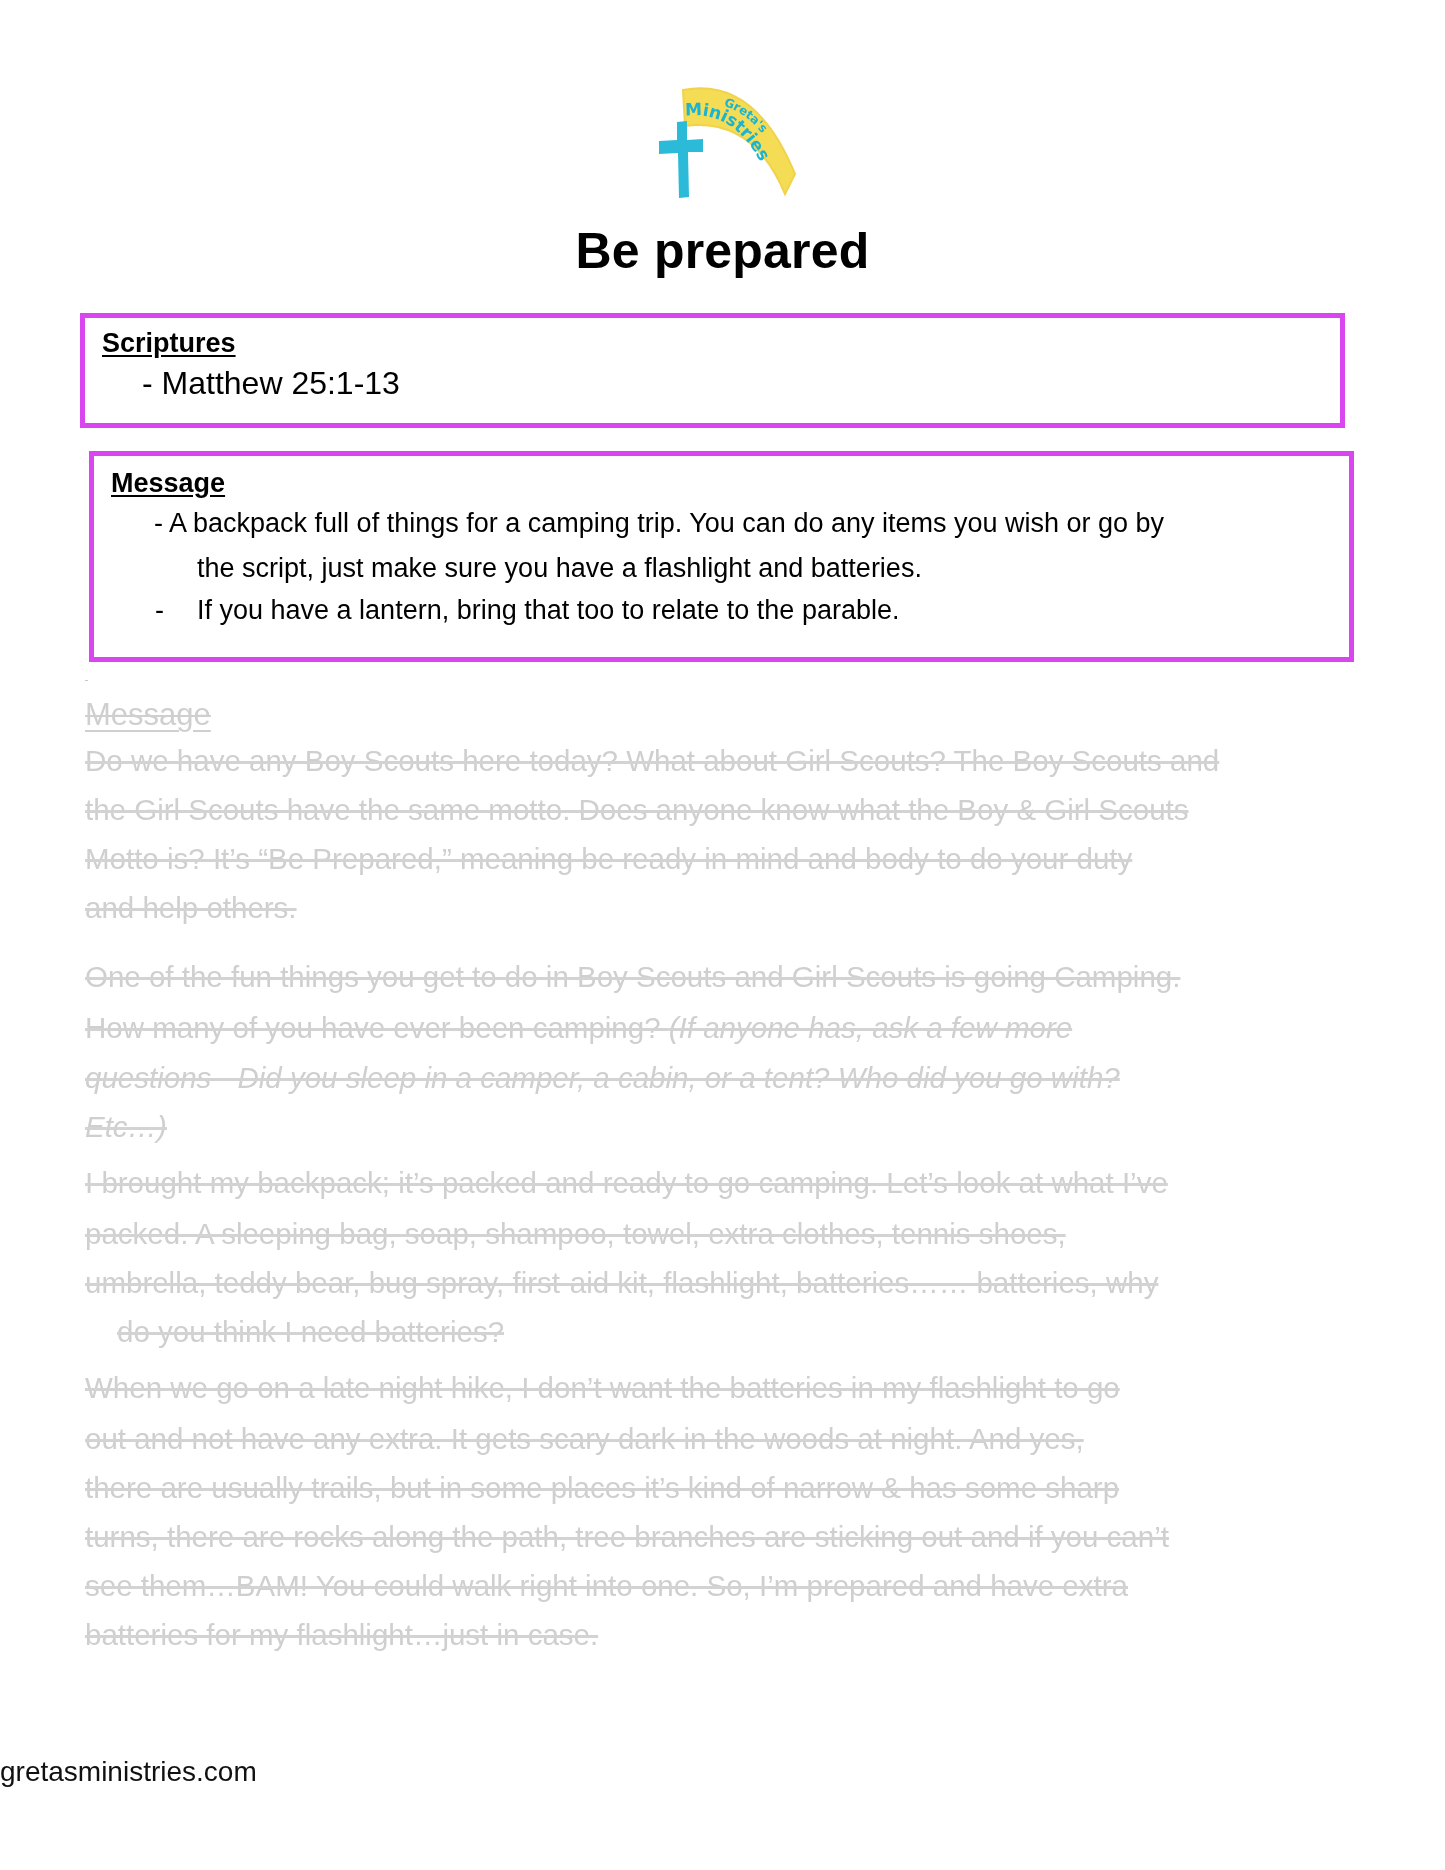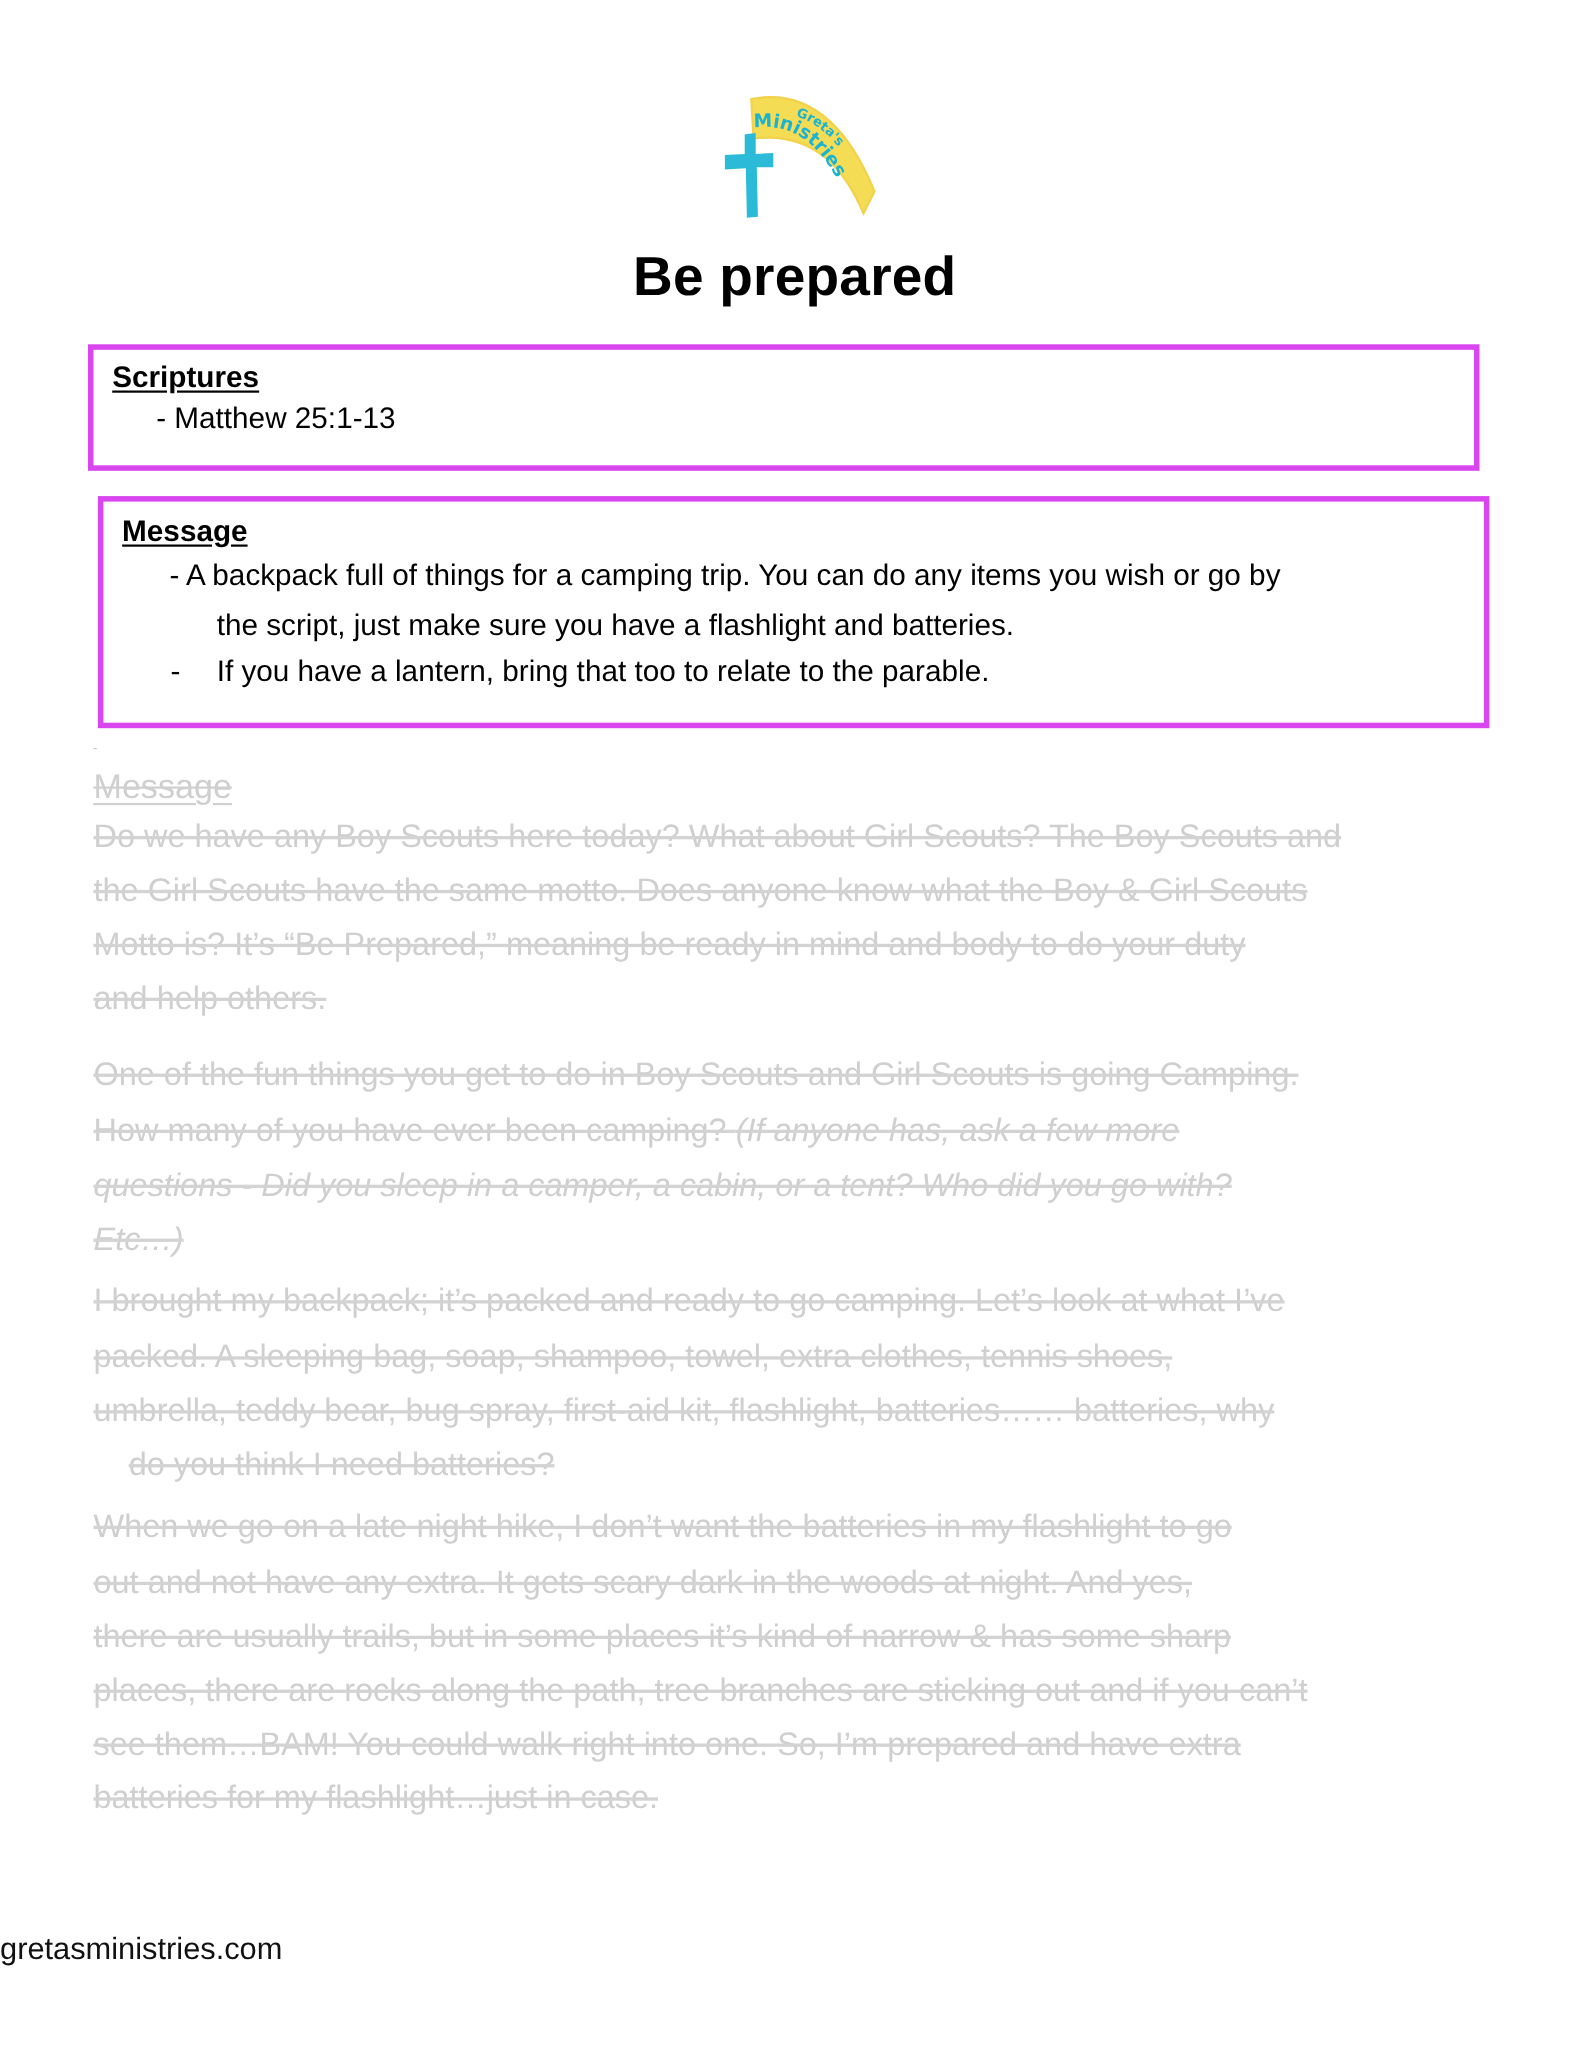--- a/index.html
+++ b/index.html
@@ -8,21 +8,21 @@
   .logo { position: absolute; left: 655px; top: 82px; width: 145px; height: 122px; }
   .title { position: absolute; left: 0; width: 1445px; top: 222px; text-align: center;
            font-size: 50px; font-weight: bold; letter-spacing: 0.2px; }
   .box { position: absolute; border: 5px solid #d946ef; box-sizing: border-box; background: #fff; }
   .box.scriptures { left: 80px; top: 313px; width: 1265px; height: 115px; }
   .box.supplies { left: 89px; top: 451px; width: 1265px; height: 211px; }
   .box-heading { position: absolute; font-size: 27px; font-weight: bold; text-decoration: underline;
                  text-underline-offset: 3px; }
   .scriptures .box-heading { left: 17px; top: 10px; }
   .supplies .box-heading { left: 17px; top: 12px; }
-  .scr-item { position: absolute; left: 57px; top: 47px; font-size: 27px; }
+  .scr-item { position: absolute; left: 57px; top: 47px; font-size: 32px; }
   .sup-line { position: absolute; font-size: 27px; white-space: nowrap; }
   .tiny-dash { position: absolute; left: 85px; top: 680px; width: 3px; height: 1px; background: #c8c8c8; }
   .message { position: absolute; left: 85px; top: 0; width: 1320px; color: #cfcfcf; font-size: 29.5px; }
   .message .line { position: absolute; left: 0; white-space: nowrap; text-decoration: line-through;
                    text-decoration-color: #d3d3d3; text-decoration-thickness: 3px; }
   .message .heading { text-decoration: underline line-through; text-decoration-thickness: 2px; text-underline-offset: 5px; font-size: 31px; }
   .message .it { font-style: italic; }
   .footer { position: absolute; left: 0; width: 1445px; top: 1756px; text-align: left; font-size: 28px; color: #111; }
 </style>
 </head>
@@ -80,18 +80,18 @@
   <div class="line it" style="top:1110px;">Etc…)</div>
 
   <div class="line" style="top:1166px;">I brought my backpack; it’s packed and ready to go camping. Let’s look at what I’ve</div>
   <div class="line" style="top:1217px;">packed. A sleeping bag, soap, shampoo, towel, extra clothes, tennis shoes,</div>
   <div class="line" style="top:1266px;">umbrella, teddy bear, bug spray, first-aid kit, flashlight, batteries…… batteries, why</div>
   <div class="line" style="top:1315px;margin-left:32px;">do you think I need batteries?</div>
 
   <div class="line" style="top:1371px;">When we go on a late night hike, I don’t want the batteries in my flashlight to go</div>
   <div class="line" style="top:1422px;">out and not have any extra. It gets scary dark in the woods at night. And yes,</div>
   <div class="line" style="top:1471px;">there are usually trails, but in some places it’s kind of narrow &amp; has some sharp</div>
-  <div class="line" style="top:1520px;">places, there are rocks along the path, tree branches are sticking out and if you can’t</div>
+  <div class="line" style="top:1520px;">turns, there are rocks along the path, tree branches are sticking out and if you can’t</div>
   <div class="line" style="top:1569px;">see them…BAM! You could walk right into one. So, I’m prepared and have extra</div>
   <div class="line" style="top:1618px;">batteries for my flashlight…just in case.</div>
 </div>
 
 <div class="footer">gretasministries.com</div>
 
 </body></html>

